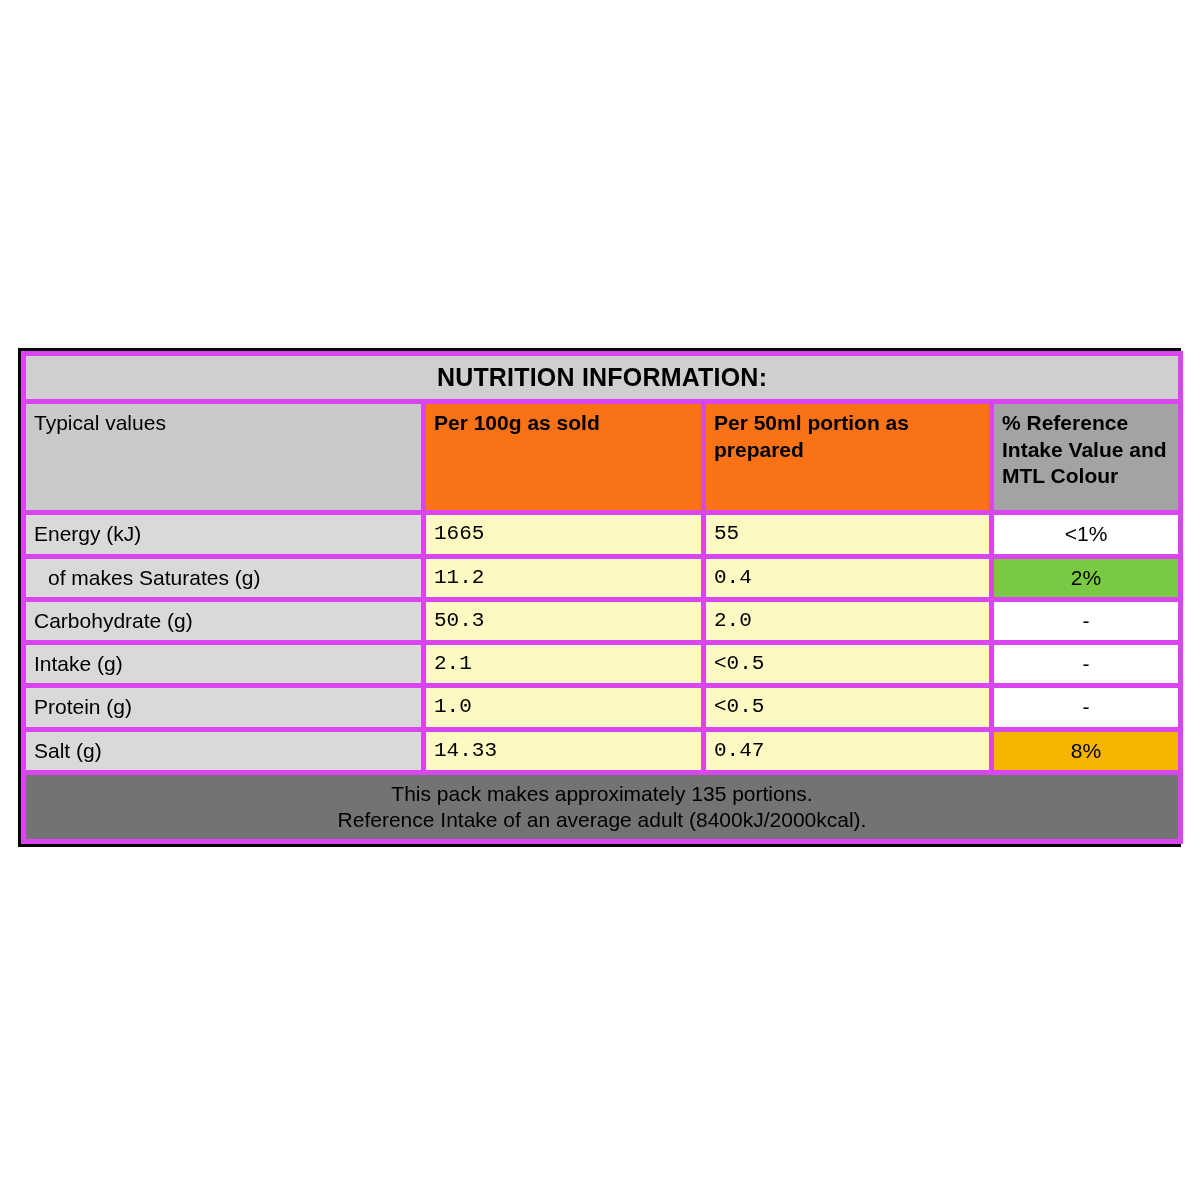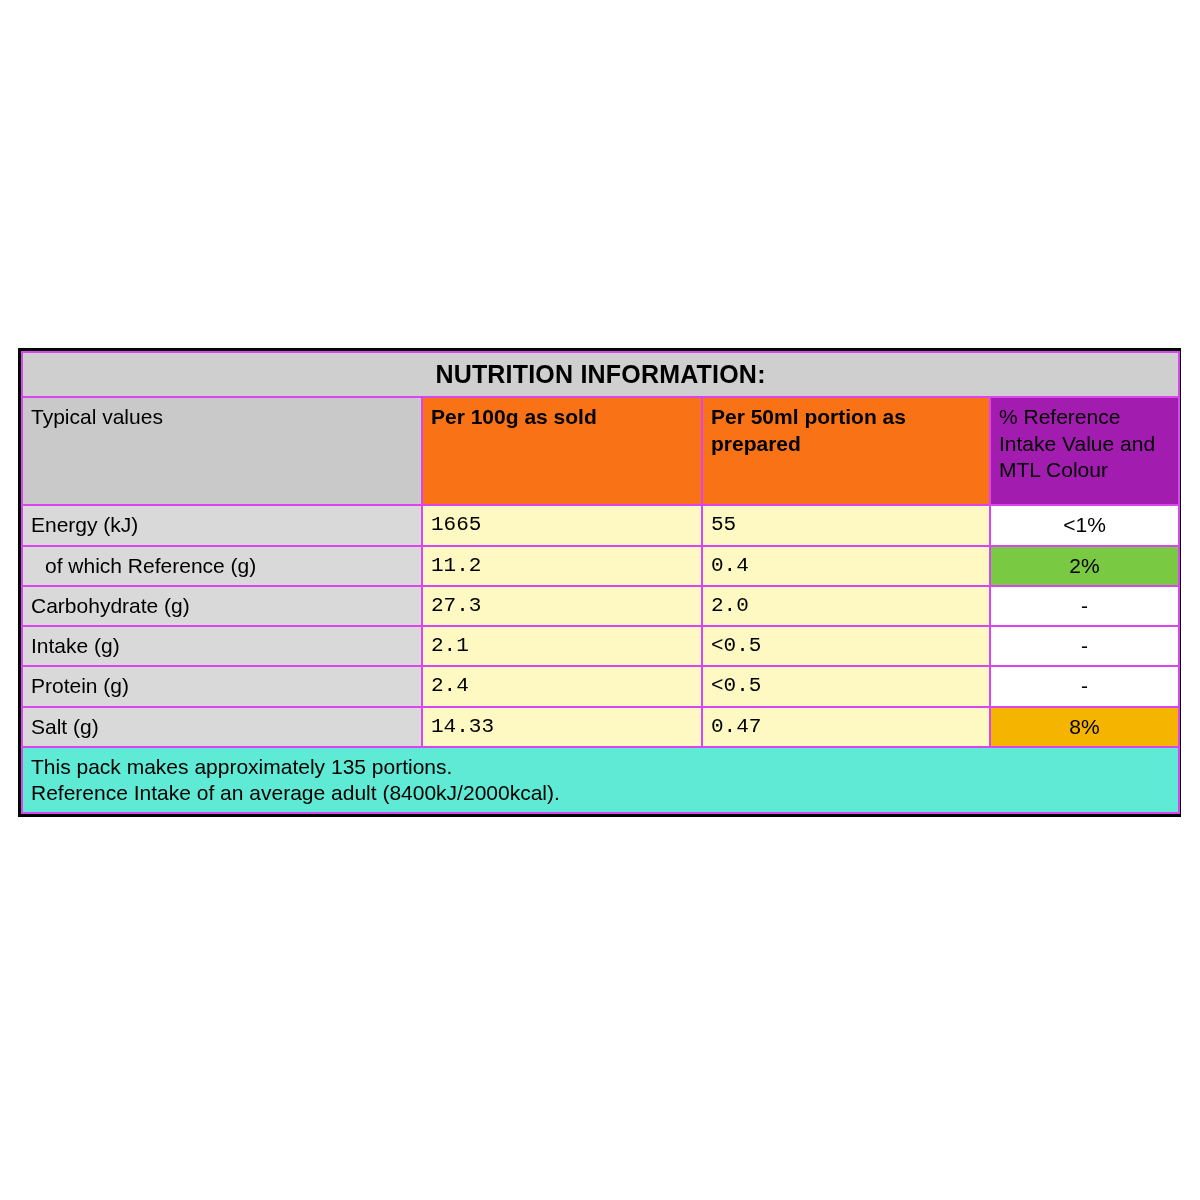--- a/index.html
+++ b/index.html
@@ -27,21 +27,21 @@
 
   table.nutrition {
     border-collapse: collapse;
     width: 100%;
     table-layout: fixed;
     font-size: 21px;
     color: #000000;
   }
 
   table.nutrition td {
-    border: 2px solid #d946ef;
+    border: 5px solid #d946ef;
     padding: 6px 8px;
     vertical-align: top;
     line-height: 1.25;
   }
 
   .title-cell {
     background: #cfcfcf;
     text-align: center;
     font-weight: bold;
     font-size: 25px;
@@ -53,22 +53,22 @@
     background: #f97316;
     font-weight: bold;
     height: 94px;
   }
   .head-cell.first {
     background: #c9c9c9;
     font-weight: normal;
     margin-left: 22px;
   }
   .head-cell.last {
-    background: #a21caf;
-    font-weight: normal;
+    background: #a3a3a3;
+    font-weight: bold;
   }
 
   .label-cell {
     background: #d9d9d9;
     margin-left: 40px;
   }
   .label-cell.indent {
     padding-left: 22px;
   }
 
@@ -82,22 +82,22 @@
     text-align: center;
   }
   .ri-cell.green {
     background: #7ac943;
   }
   .ri-cell.amber {
     background: #f5b400;
   }
 
   .footer-cell {
-    background: #5eead4;
-    text-align: left;
+    background: #737373;
+    text-align: center;
     padding: 6px 8px 8px 8px;
     line-height: 1.3;
   }
 
   .col-label { width: 400px; }
   .col-100g  { width: 280px; }
   .col-port  { width: 288px; }
   .col-ri    { width: 189px; }
 </style>
 </head>
@@ -125,44 +125,44 @@
       <tr>
         <td class="label-cell">Energy (kJ)</td>
         <td class="value-cell">1665</td>
         <td class="value-cell">55</td>
         <td class="ri-cell">&lt;1%</td>
       </tr>
 
 
 
       <tr>
-        <td class="label-cell indent">of which Reference (g)</td>
+        <td class="label-cell indent">of makes Saturates (g)</td>
         <td class="value-cell">11.2</td>
         <td class="value-cell">0.4</td>
         <td class="ri-cell green">2%</td>
       </tr>
 
       <tr>
         <td class="label-cell">Carbohydrate (g)</td>
-        <td class="value-cell">27.3</td>
+        <td class="value-cell">50.3</td>
         <td class="value-cell">2.0</td>
         <td class="ri-cell">-</td>
       </tr>
 
 
       <tr>
         <td class="label-cell">Intake (g)</td>
         <td class="value-cell">2.1</td>
         <td class="value-cell">&lt;0.5</td>
         <td class="ri-cell">-</td>
       </tr>
 
       <tr>
         <td class="label-cell">Protein (g)</td>
-        <td class="value-cell">2.4</td>
+        <td class="value-cell">1.0</td>
         <td class="value-cell">&lt;0.5</td>
         <td class="ri-cell">-</td>
       </tr>
 
       <tr>
         <td class="label-cell">Salt (g)</td>
         <td class="value-cell">14.33</td>
         <td class="value-cell">0.47</td>
         <td class="ri-cell amber">8%</td>
       </tr>

